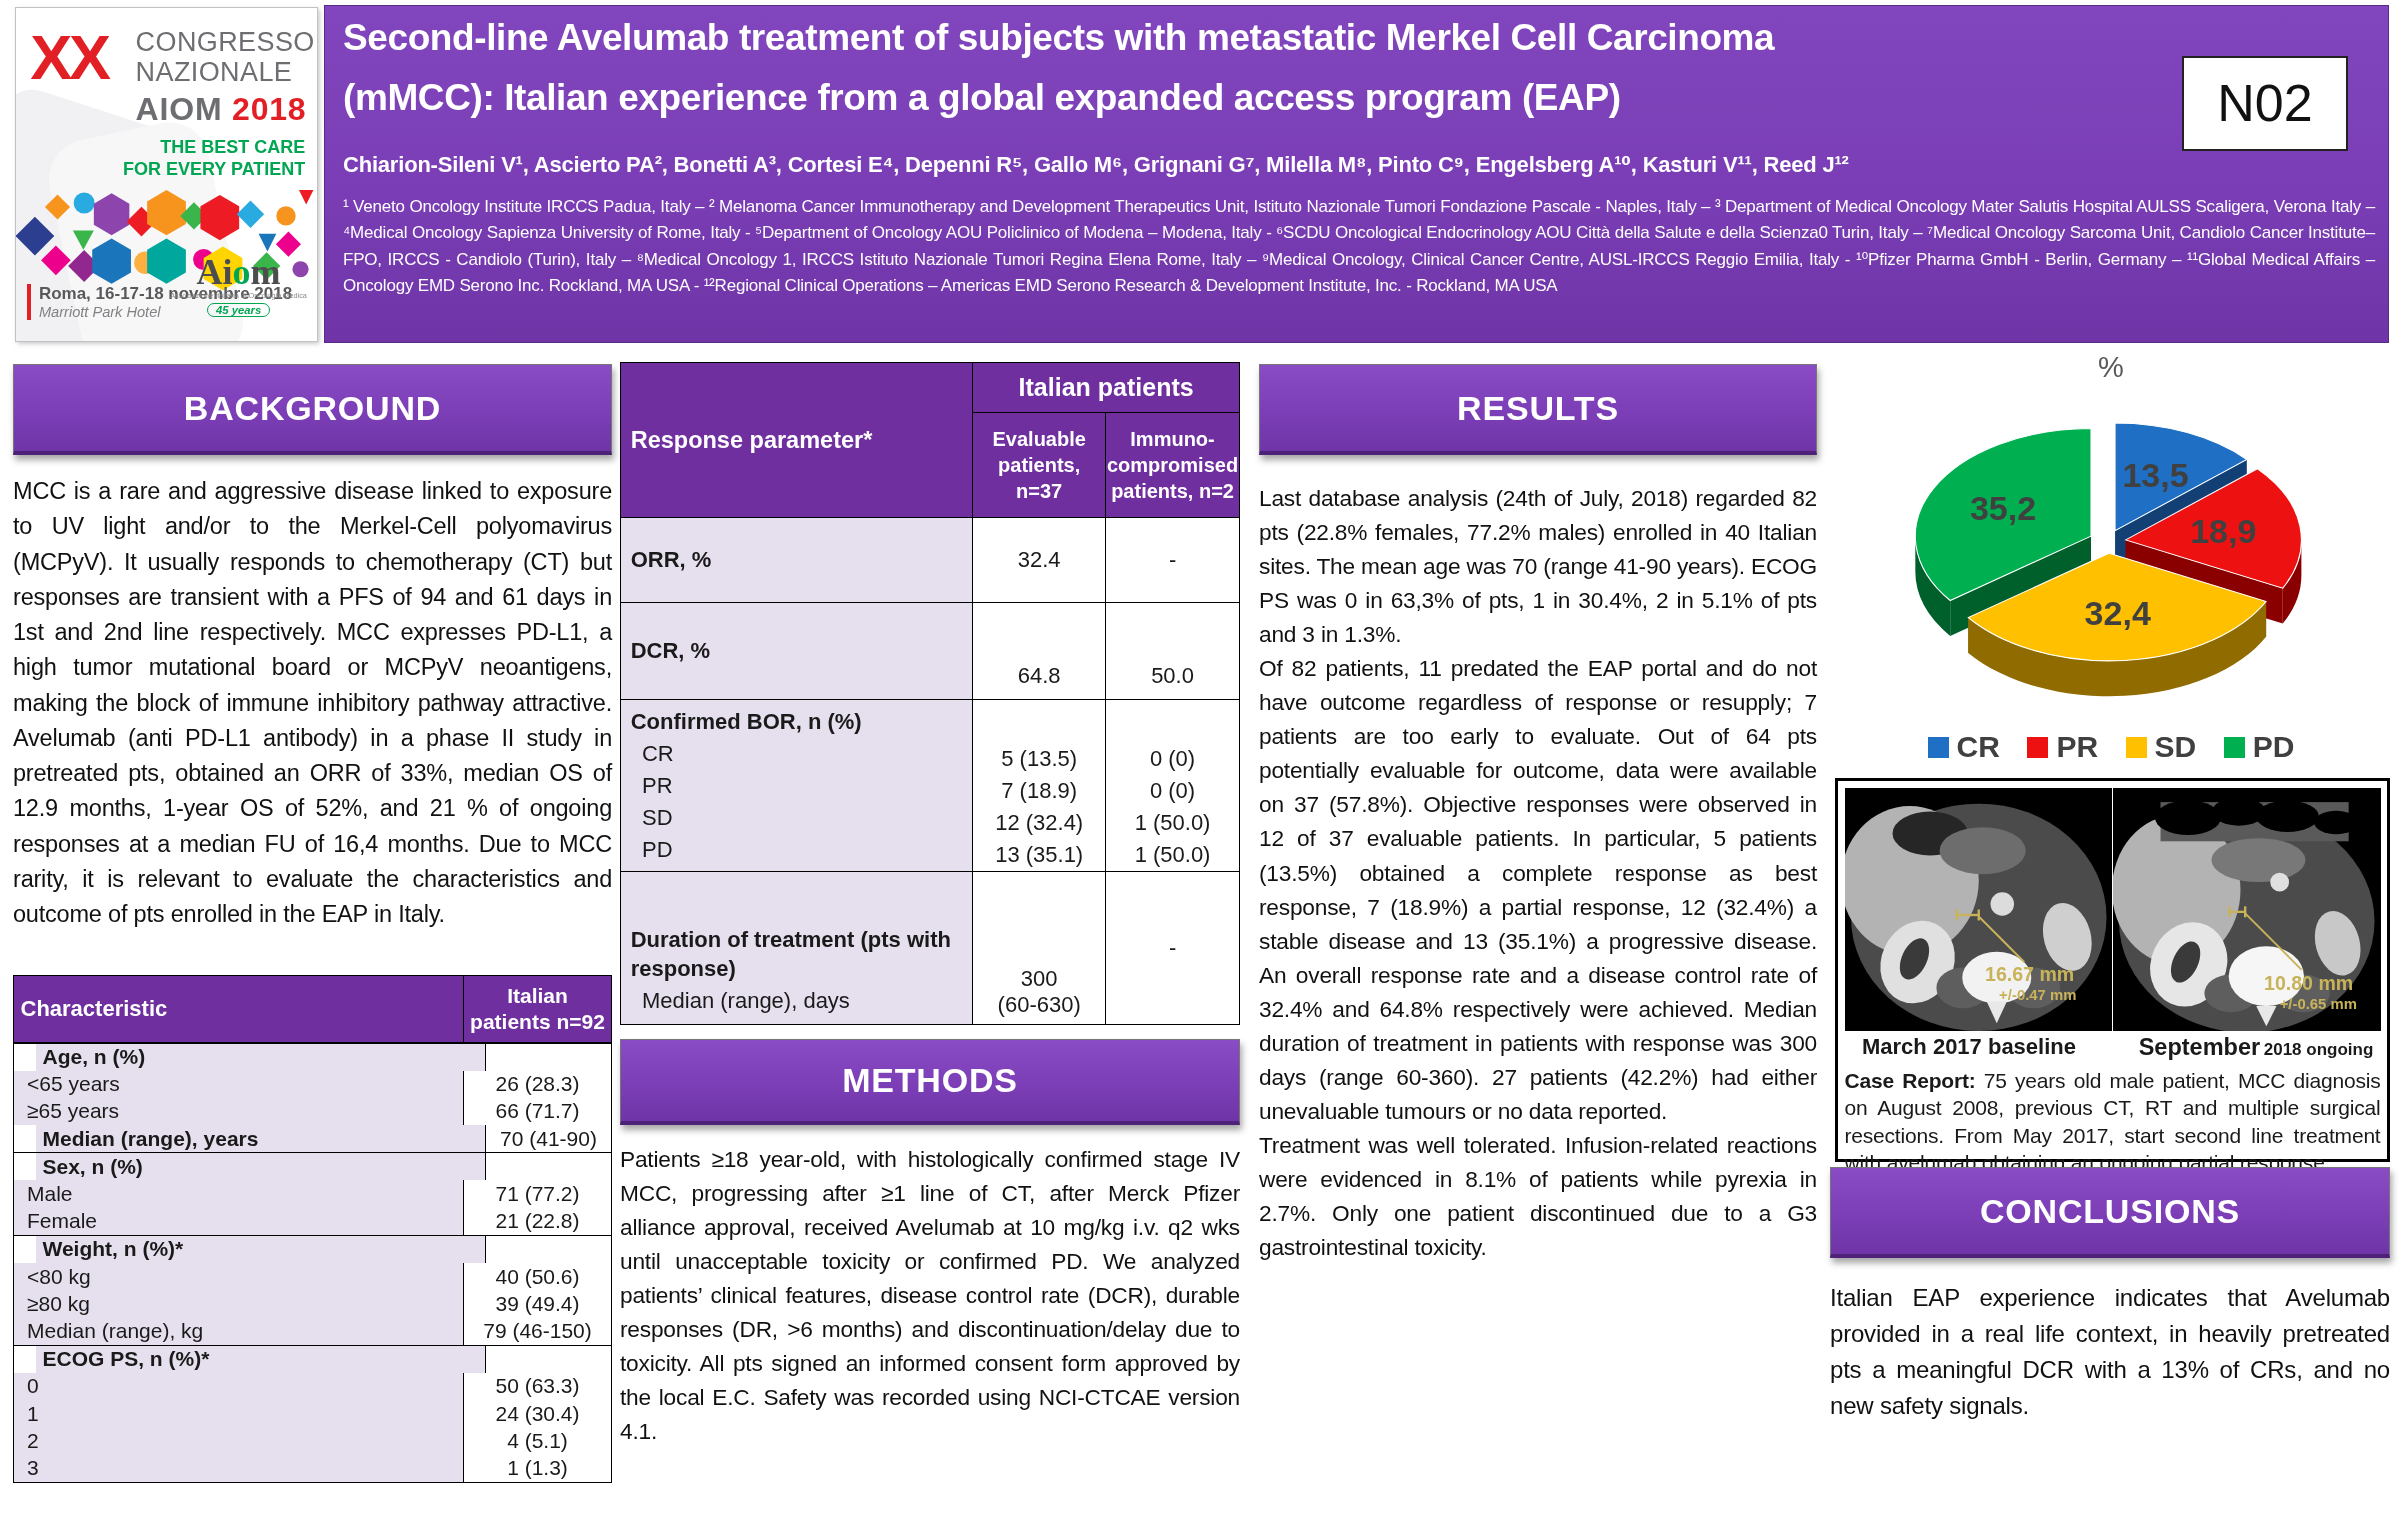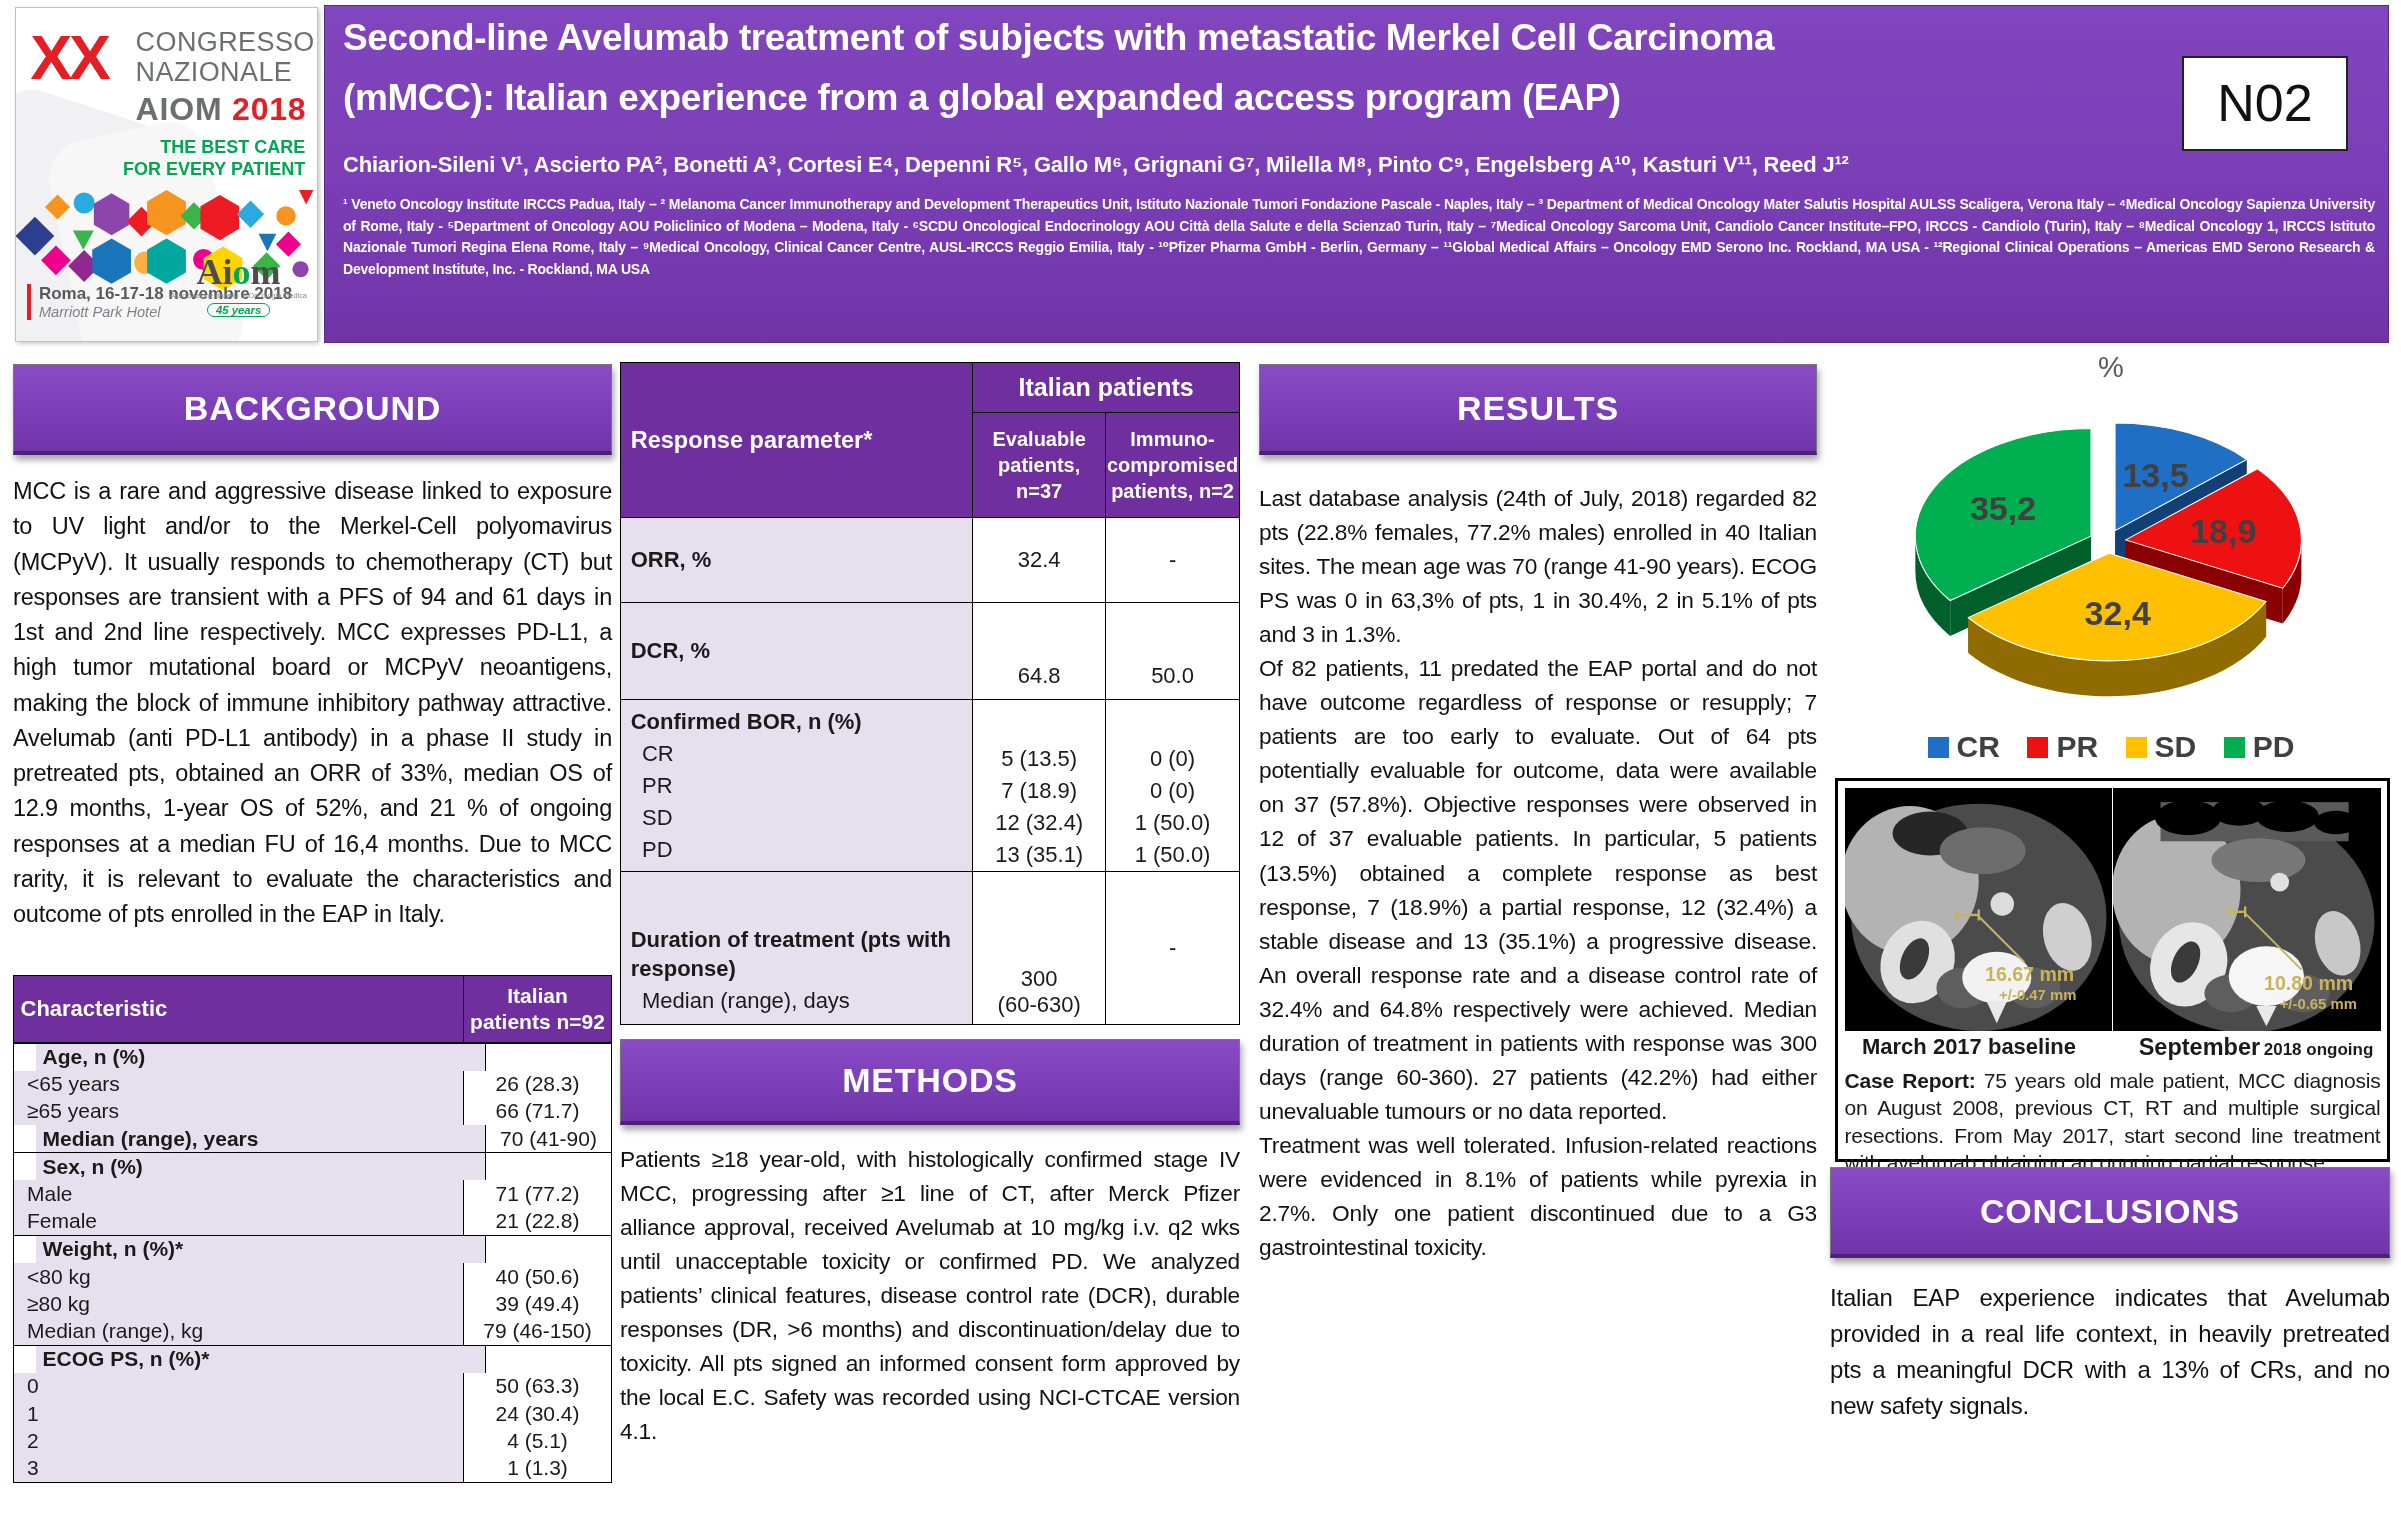--- a/index.html
+++ b/index.html
@@ -5,21 +5,21 @@
   html,body{margin:0;padding:0;background:#e8e8e8;}
   #page{position:relative;width:2401px;height:1519px;background:#ffffff;overflow:hidden;
         font-family:"Liberation Sans","DejaVu Sans",sans-serif;color:#1a1a1a;}
 
   
   .header-bar{position:absolute;left:324px;top:4.9px;width:2065px;height:338px;
     background:linear-gradient(#8146bd,#7a3db5 55%,#6f35a7);border:0.8px solid #5a2b86;box-sizing:border-box;}
   .title-l1{position:absolute;left:18px;top:11.3px;right:235px;color:#fff;font-size:37px;font-weight:bold;letter-spacing:-0.4px;}
   .title-l2{position:absolute;left:18px;top:71px;right:235px;color:#fff;font-size:37px;font-weight:bold;letter-spacing:-0.4px;}
   .authors{position:absolute;left:18px;top:146px;right:24px;color:#fff;font-size:22px;font-weight:bold;letter-spacing:-0.2px;}
-  .affils{position:absolute;left:18px;top:188px;right:13px;color:#fff;font-size:14px;font-weight:bold;line-height:1.55;text-align:justify;letter-spacing:-0.2px;}
+  .affils{position:absolute;left:18px;top:188px;right:13px;color:#fff;font-size:17px;font-weight:normal;line-height:1.55;text-align:justify;letter-spacing:-0.2px;}
   .n02{position:absolute;right:40px;top:50px;width:162px;height:91px;background:#fff;border:2.4px solid #222;
        display:flex;align-items:center;justify-content:center;font-size:52px;color:#111;}
 
   
   .logo-card{position:absolute;left:14.6px;top:6.5px;width:301px;height:333px;background:#fff;border:0.8px solid #c2c2c2;box-shadow:1.6px 1.6px 4.9px rgba(0,0,0,.25);overflow:hidden;}
   .coat1{position:absolute;left:-49px;top:97px;width:194px;height:259px;background:#f1f1f3;transform:rotate(18deg);border-radius:32px;}
   .coat2{position:absolute;left:49px;top:121px;width:162px;height:243px;background:#f7f7f8;transform:rotate(-12deg);border-radius:40px;}
   .xx{position:absolute;left:14.6px;top:13px;font-size:63px;font-weight:900;color:#e31f26;letter-spacing:-3.2px;}
   .congline{position:absolute;left:120px;top:19.4px;text-align:left;color:#6d6e71;font-size:27px;line-height:1.12;letter-spacing:0.4px;}
   .aiomline{position:absolute;left:120px;top:83px;font-size:32px;font-weight:bold;color:#6d6e71;letter-spacing:0.8px;}

